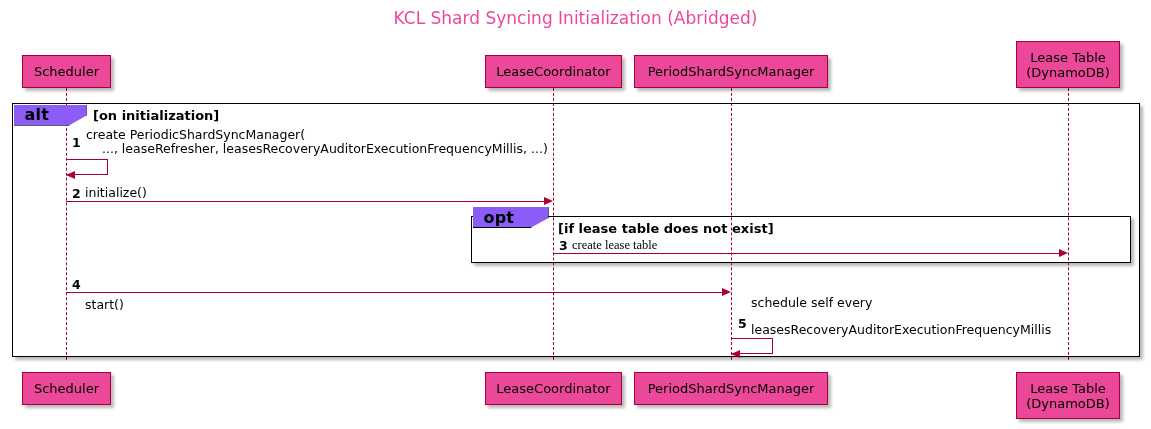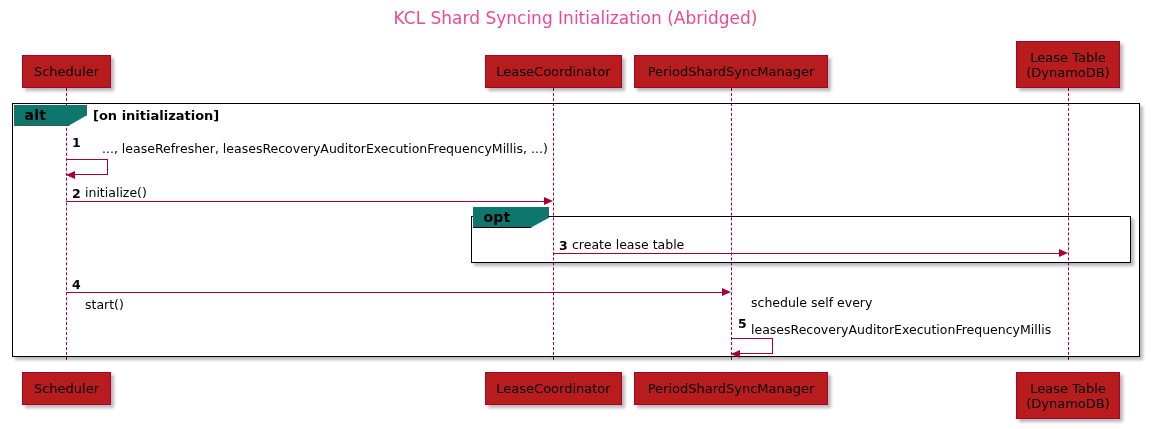--- a/index.html
+++ b/index.html
@@ -30,21 +30,21 @@
     font-size: 17px;
     color: #ec4899;
     font-family: "DejaVu Sans", sans-serif;
     white-space: nowrap;
   }
 
   
   .participant {
     position: absolute;
     box-sizing: border-box;
-    background: #b91c1c;
+    background: #ec4899;
     border: 1.5px solid #A80036;
     box-shadow: 3px 3px 3px rgba(0,0,0,0.28);
     display: flex;
     align-items: center;
     justify-content: center;
     text-align: center;
     font-size: 13px;
     color: #000000;
     line-height: 15px;
     z-index: 6;
@@ -64,24 +64,24 @@
     position: absolute;
     box-sizing: border-box;
     border: 1.5px solid #000000;
     background: transparent;
     box-shadow: 3px 3px 3px rgba(0,0,0,0.28);
     z-index: 3;
   }
   .fragment-label {
     position: absolute;
     box-sizing: border-box;
-    background: #0f766e;
+    background: #8b5cf6;
     border-right: 1.5px solid #000000;
     border-bottom: 1.5px solid #000000;
-    font-size: 14px;
+    font-size: 16px;
     font-weight: bold;
     color: #000000;
     display: flex;
     align-items: center;
     padding-left: 11px;
     letter-spacing: 0.2px;
     -webkit-clip-path: polygon(0 0, 100% 0, 100% 52%, 76% 100%, 0 100%);
     clip-path: polygon(0 0, 100% 0, 100% 52%, 76% 100%, 0 100%);
     z-index: 5;
   }
@@ -167,36 +167,38 @@
     <span>(DynamoDB)</span>
   </div>
 
   <div class="fragment" style="left:12px; top:103px; width:1128px; height:254px;"></div>
   <div class="fragment-label" style="left:13.5px; top:104.5px; width:73px; height:21px;">
     <span>alt</span>
   </div>
   <div class="fragment-guard" style="left:93px; top:108px;">[on initialization]</div>
 
   <div class="msg-num" style="left:72px; top:135px;">1</div>
+  <div class="msg-text" style="left:86px; top:128px;">create PeriodicShardSyncManager(</div>
   <div class="msg-text" style="left:86px; top:142px;margin-left:16px;">   ..., leaseRefresher, leasesRecoveryAuditorExecutionFrequencyMillis, ...)</div>
   <div class="self-loop" style="left:66px; top:159px; width:42px; height:16px;"></div>
   <div class="msg-arrow left" style="left:66px; top:170.5px;"></div>
 
   <div class="msg-num" style="left:72px; top:186px;">2</div>
   <div class="msg-text" style="left:85px; top:186px;">initialize()</div>
   <div class="msg-line" style="left:66px; top:201px; width:478px;"></div>
   <div class="msg-arrow" style="left:544px; top:197px;"></div>
 
   <div class="fragment" style="left:471px; top:216px; width:660px; height:47px;"></div>
   <div class="fragment-label" style="left:472.5px; top:207px; width:76px; height:21px;">
     <span>opt</span>
   </div>
+  <div class="fragment-guard" style="left:558px; top:221px;">[if lease table does not exist]</div>
 
   <div class="msg-num" style="left:559px; top:238px;">3</div>
-  <div class="msg-text" style="left:572px; top:238px;">create lease table</div>
+  <div class="msg-text" style="left:572px; top:238px;font-family:Liberation Serif, serif;">create lease table</div>
   <div class="msg-line" style="left:553px; top:253px; width:506px;"></div>
   <div class="msg-arrow" style="left:1059px; top:249px;"></div>
 
   <div class="msg-num" style="left:72px; top:277px;">4</div>
   <div class="msg-text" style="left:85px; top:277px;margin-top:21px;">start()</div>
   <div class="msg-line" style="left:66px; top:292px; width:656px;"></div>
   <div class="msg-arrow" style="left:722px; top:288px;"></div>
 
   <div class="msg-num" style="left:738px; top:316px;">5</div>
   <div class="msg-text" style="left:751px; top:296px;">schedule self every</div>

